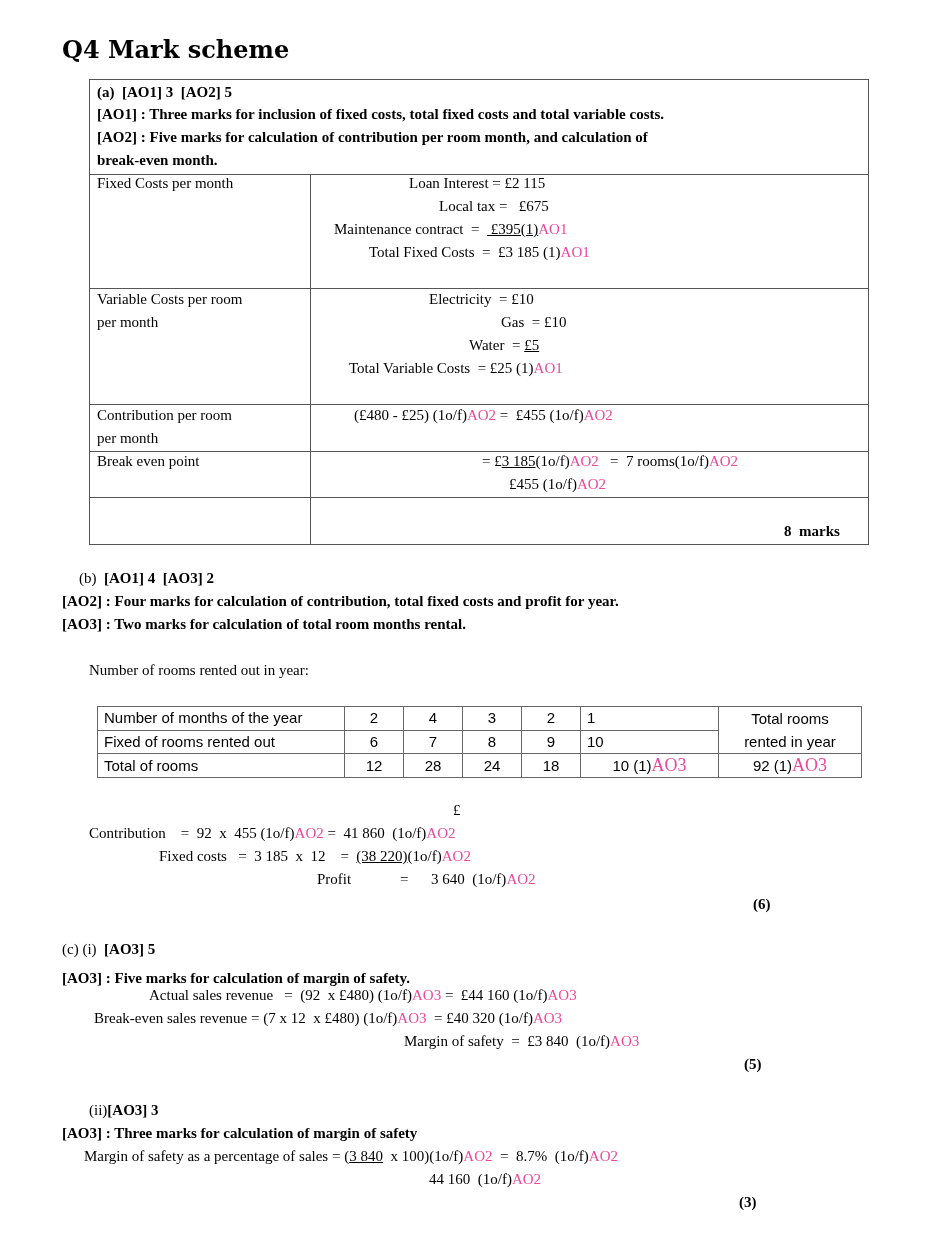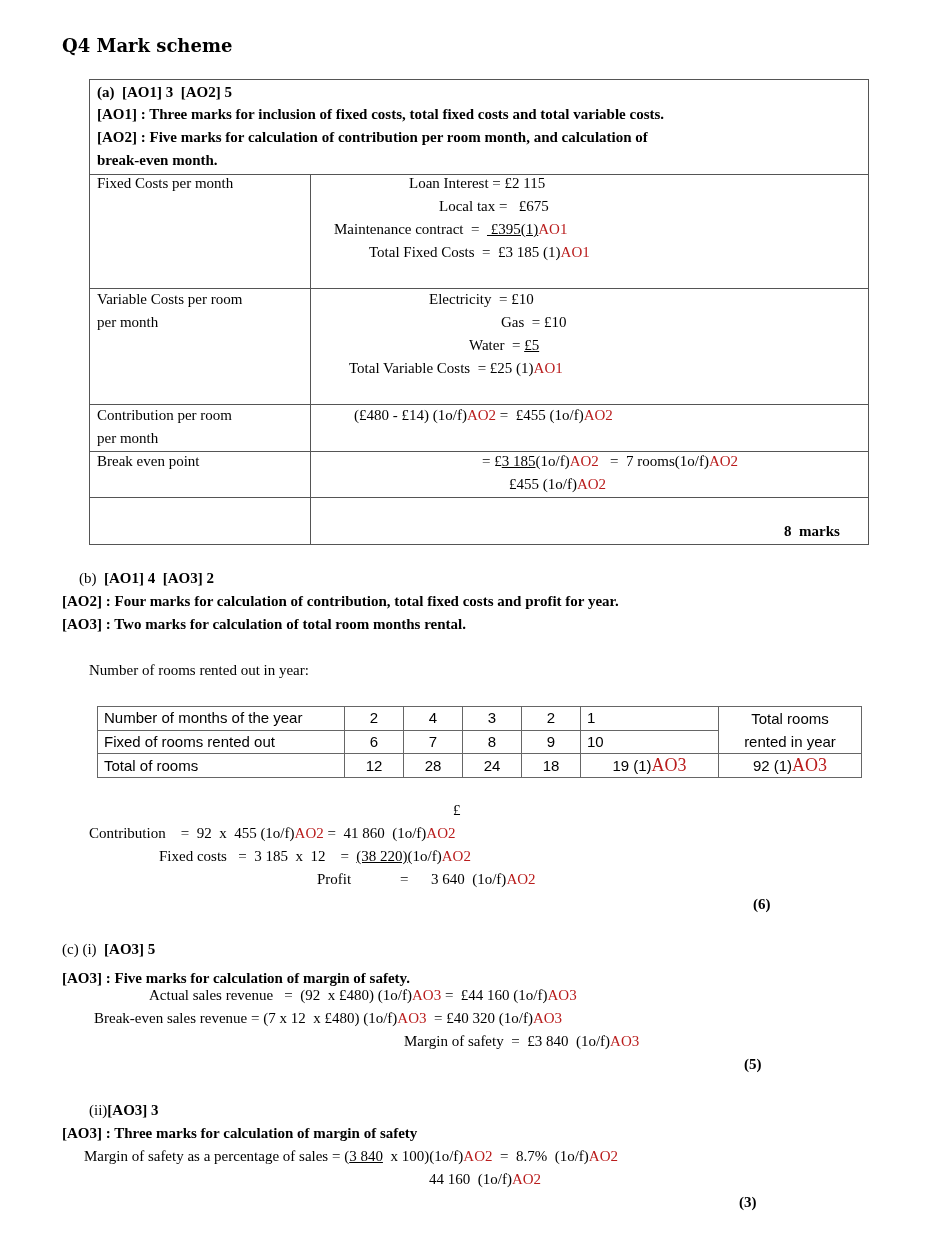--- a/index.html
+++ b/index.html
@@ -1,23 +1,23 @@
 <!DOCTYPE html>
 <html><head>
 <meta charset="utf-8">
 <style>
   html, body { margin: 0; padding: 0; background: #ffffff; }
   body { width: 938px; height: 1244px; position: relative; overflow: hidden;
          font-family: "Liberation Serif", serif; color: #000; }
   .abs { position: absolute; white-space: pre; }
   .ser { font-family: "Liberation Serif", serif; font-size: 15px; }
   .b { font-weight: bold; }
-  .red { color: #b91c1c; }
+  .red { color: #ec4899; }
   .u { text-decoration: underline; }
-  .title { font-family: "DejaVu Serif", serif; font-weight: bold; font-size: 18px; }
+  .title { font-family: "DejaVu Serif", serif; font-weight: bold; font-size: 24px; }
 
   
   .tbl-a { position: absolute; left: 89px; top: 79px; width: 780px; height: 466px;
            border: 1.5px solid #555; box-sizing: border-box; }
   .hline { position: absolute; left: 0; right: 0; height: 0; border-top: 1.5px solid #555; }
   .vline { position: absolute; top: 94px; bottom: 0; width: 0; border-left: 1.5px solid #555; left: 220px; }
 
   
   table.rooms { position: absolute; left: 97px; top: 706px; border-collapse: collapse;
                 font-family: "Liberation Sans", sans-serif; font-size: 15px; }
@@ -51,21 +51,21 @@
 
 <div class="abs ser" style="left:97px; top:291px;">Variable Costs per room</div>
 <div class="abs ser" style="left:97px; top:314px;">per month</div>
 <div class="abs ser" style="left:429px; top:291px;">Electricity  = £10</div>
 <div class="abs ser" style="left:484px; top:314px;margin-left:17px;">Gas  = £10</div>
 <div class="abs ser" style="left:469px; top:337px;"><span>Water  = </span><span class="u">£5</span></div>
 <div class="abs ser" style="left:349px; top:360px;"><span>Total Variable Costs  = £25 (1)</span><span class="red">AO1</span></div>
 
 <div class="abs ser" style="left:97px; top:407px;">Contribution per room</div>
 <div class="abs ser" style="left:97px; top:430px;">per month</div>
-<div class="abs ser" style="left:354px; top:407px;"><span>(£480 - £14) (1o/f)</span><span class="red">AO2</span><span> =  £455 (1o/f)</span><span class="red">AO2</span></div>
+<div class="abs ser" style="left:354px; top:407px;"><span>(£480 - £25) (1o/f)</span><span class="red">AO2</span><span> =  £455 (1o/f)</span><span class="red">AO2</span></div>
 
 <div class="abs ser" style="left:97px; top:453px;">Break even point</div>
 <div class="abs ser" style="left:482px; top:453px;"><span>= £</span><span class="u">3 185</span><span>(1o/f)</span><span class="red">AO2</span><span>   =  7 rooms(1o/f)</span><span class="red">AO2</span></div>
 <div class="abs ser" style="left:509px; top:476px;"><span>£455 (1o/f)</span><span class="red">AO2</span></div>
 
 <div class="abs ser b" style="left:784px; top:523px;">8  marks</div>
 
 <div class="abs ser" style="left:79px; top:570px;"><span>(b)  </span><span class="b">[AO1] 4  [AO3] 2</span></div>
 <div class="abs ser b" style="left:62px; top:593px;">[AO2] : Four marks for calculation of contribution, total fixed costs and profit for year.</div>
 <div class="abs ser b" style="left:62px; top:616px;">[AO3] : Two marks for calculation of total room months rental.</div>
@@ -89,21 +89,21 @@
     <td class="c">8</td>
     <td class="c">9</td>
     <td>10</td>
   </tr>
   <tr>
     <td>Total of rooms</td>
     <td class="c">12</td>
     <td class="c">28</td>
     <td class="c">24</td>
     <td class="c">18</td>
-    <td class="c"><span>19  (1)</span><span class="red" style="font-family:'Liberation Serif',serif; font-size:18px;">AO3</span></td>
+    <td class="c"><span>10  (1)</span><span class="red" style="font-family:'Liberation Serif',serif; font-size:18px;">AO3</span></td>
     <td class="c"><span>92  (1)</span><span class="red" style="font-family:'Liberation Serif',serif; font-size:18px;">AO3</span></td>
   </tr>
 </tbody>
   </table>
 
 <div class="abs ser" style="left:453px; top:802px;">£</div>
 <div class="abs ser" style="left:89px; top:825px;"><span>Contribution    =  92  x  455 (1o/f)</span><span class="red">AO2</span><span> =  41 860  (1o/f)</span><span class="red">AO2</span></div>
 <div class="abs ser" style="left:159px; top:848px;"><span>Fixed costs   =  3 185  x  12    =  </span><span class="u">(38 220)</span><span>(1o/f)</span><span class="red">AO2</span></div>
 <div class="abs ser" style="left:317px; top:871px;">Profit</div>
 <div class="abs ser" style="left:400px; top:871px;"><span>=      3 640  (1o/f)</span><span class="red">AO2</span></div>

